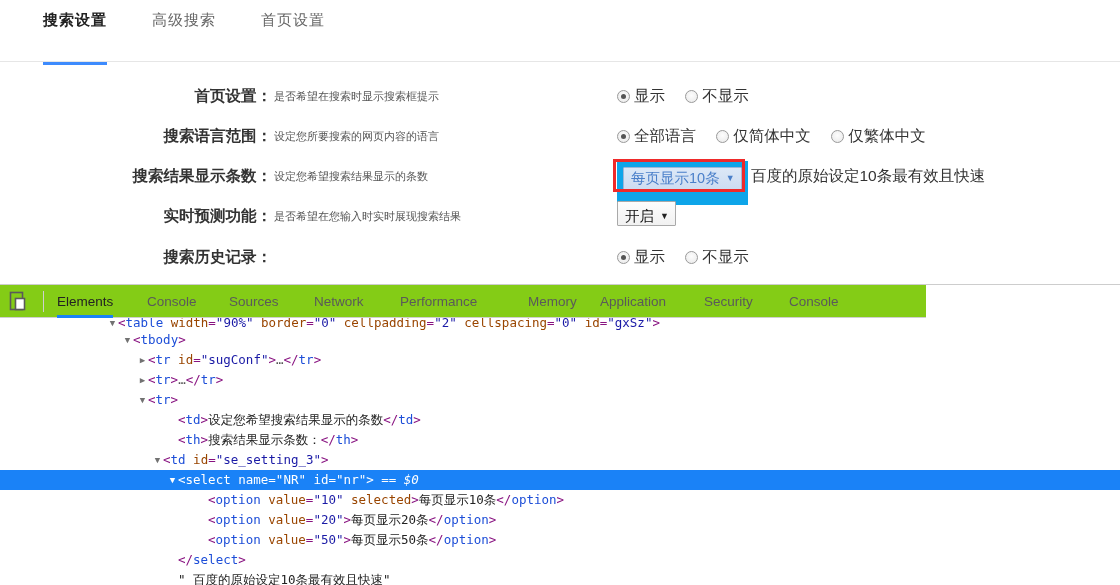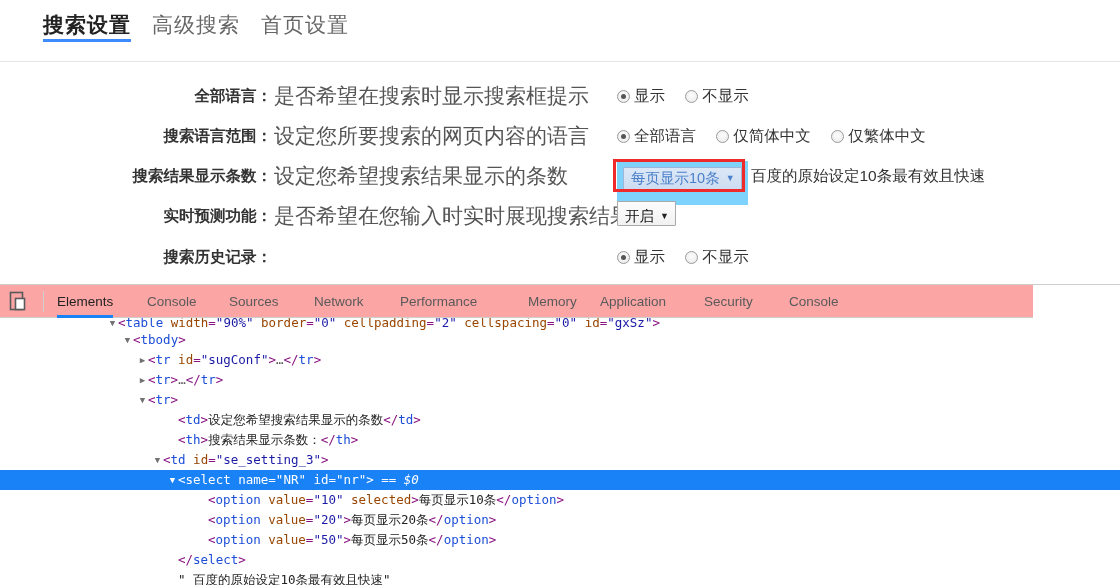--- a/index.html
+++ b/index.html
@@ -21,24 +21,24 @@
 
   
   #tabbar {
     position: absolute; left: 0; top: 0;
     width: 1120px; height: 62px;
     border-bottom: 1px solid #e6e6e6;
   }
   .tab {
     position: absolute;
     top: 11px;
-    font-size: 21px;
+    font-size: 15px;
     color: #666;
     letter-spacing: 1px;
-    padding-bottom: 0;
+    padding-bottom: 32px;
     cursor: pointer;
     white-space: nowrap;
   }
   .tab.active {
     color: #222;
     font-weight: bold;
     border-bottom: 3px solid #3d8bfd;
   }
   #tab-0 { left: 43px; }
   #tab-1 { left: 152px; }
@@ -62,21 +62,21 @@
     text-align: right;
     font-size: 15.5px;
     font-weight: bold;
     color: #333;
     line-height: 30px;
     white-space: nowrap;
   }
   .desc-cell {
     position: absolute;
     left: 274px; top: 0;
-    font-size: 21px;
+    font-size: 11px;
     color: #555;
     line-height: 30px;
     white-space: nowrap;
   }
   .ctrl-cell {
     position: absolute;
     left: 617px; top: 0;
     height: 30px;
     line-height: 30px;
     white-space: nowrap;
@@ -120,21 +120,21 @@
     border-radius: 1px;
     cursor: pointer;
     vertical-align: 1px;
   }
   .sel .caret { font-size: 9px; margin-left: 6px; color: #222; vertical-align: 2px; }
 
   
   #nr-select-wrap {
     display: inline-block;
     position: relative;
-    background: #7dd3fc;
+    background: #0ea5e9;
     padding: 3px 6px 11px 6px;
     text-decoration: underline;
   }
   #nr-select {
     border: 1px solid #9fb6d6;
     background: linear-gradient(#dce8f7, #cddcf1);
     color: #4a7fc9;
     height: 23px;
     line-height: 21px;
   }
@@ -159,22 +159,22 @@
   #devtools {
     position: absolute;
     left: 0; top: 284px;
     width: 1120px; height: 301px;
     background: #fff;
     border-top: 1px solid #cdcdcd;
     overflow: hidden;
   }
   #dt-toolbar {
     position: absolute; left: 0; top: 0;
-    width: 1033px; height: 33px;
-    background: #fca5a5;
+    width: 926px; height: 33px;
+    background: #84cc16;
     border-bottom: 1px solid #cfcfcf;
   }
   #device-icon {
     position: absolute; left: 9px; top: 6px;
     width: 22px; height: 21px;
     cursor: pointer;
   }
   #dt-divider {
     position: absolute; left: 43px; top: 6px;
     width: 1px; height: 21px;
@@ -247,21 +247,21 @@
 
 <div id="page-area">
 
   <div id="tabbar">
     <div class="tab active" id="tab-0">搜索设置</div>
     <div class="tab" id="tab-1">高级搜索</div>
     <div class="tab" id="tab-2">首页设置</div>
   </div>
 
   <div class="srow" id="row-0">
-    <div class="label-cell">全部语言：</div>
+    <div class="label-cell">首页设置：</div>
     <div class="desc-cell">是否希望在搜索时显示搜索框提示</div>
     <div class="ctrl-cell">
       <span class="radio-grp">
         <span class="rdot on"></span><span class="rlabel">显示</span>
       </span>
       <span class="radio-grp">
         <span class="rdot"></span><span class="rlabel">不显示</span>
       </span>
     </div>
   </div>

